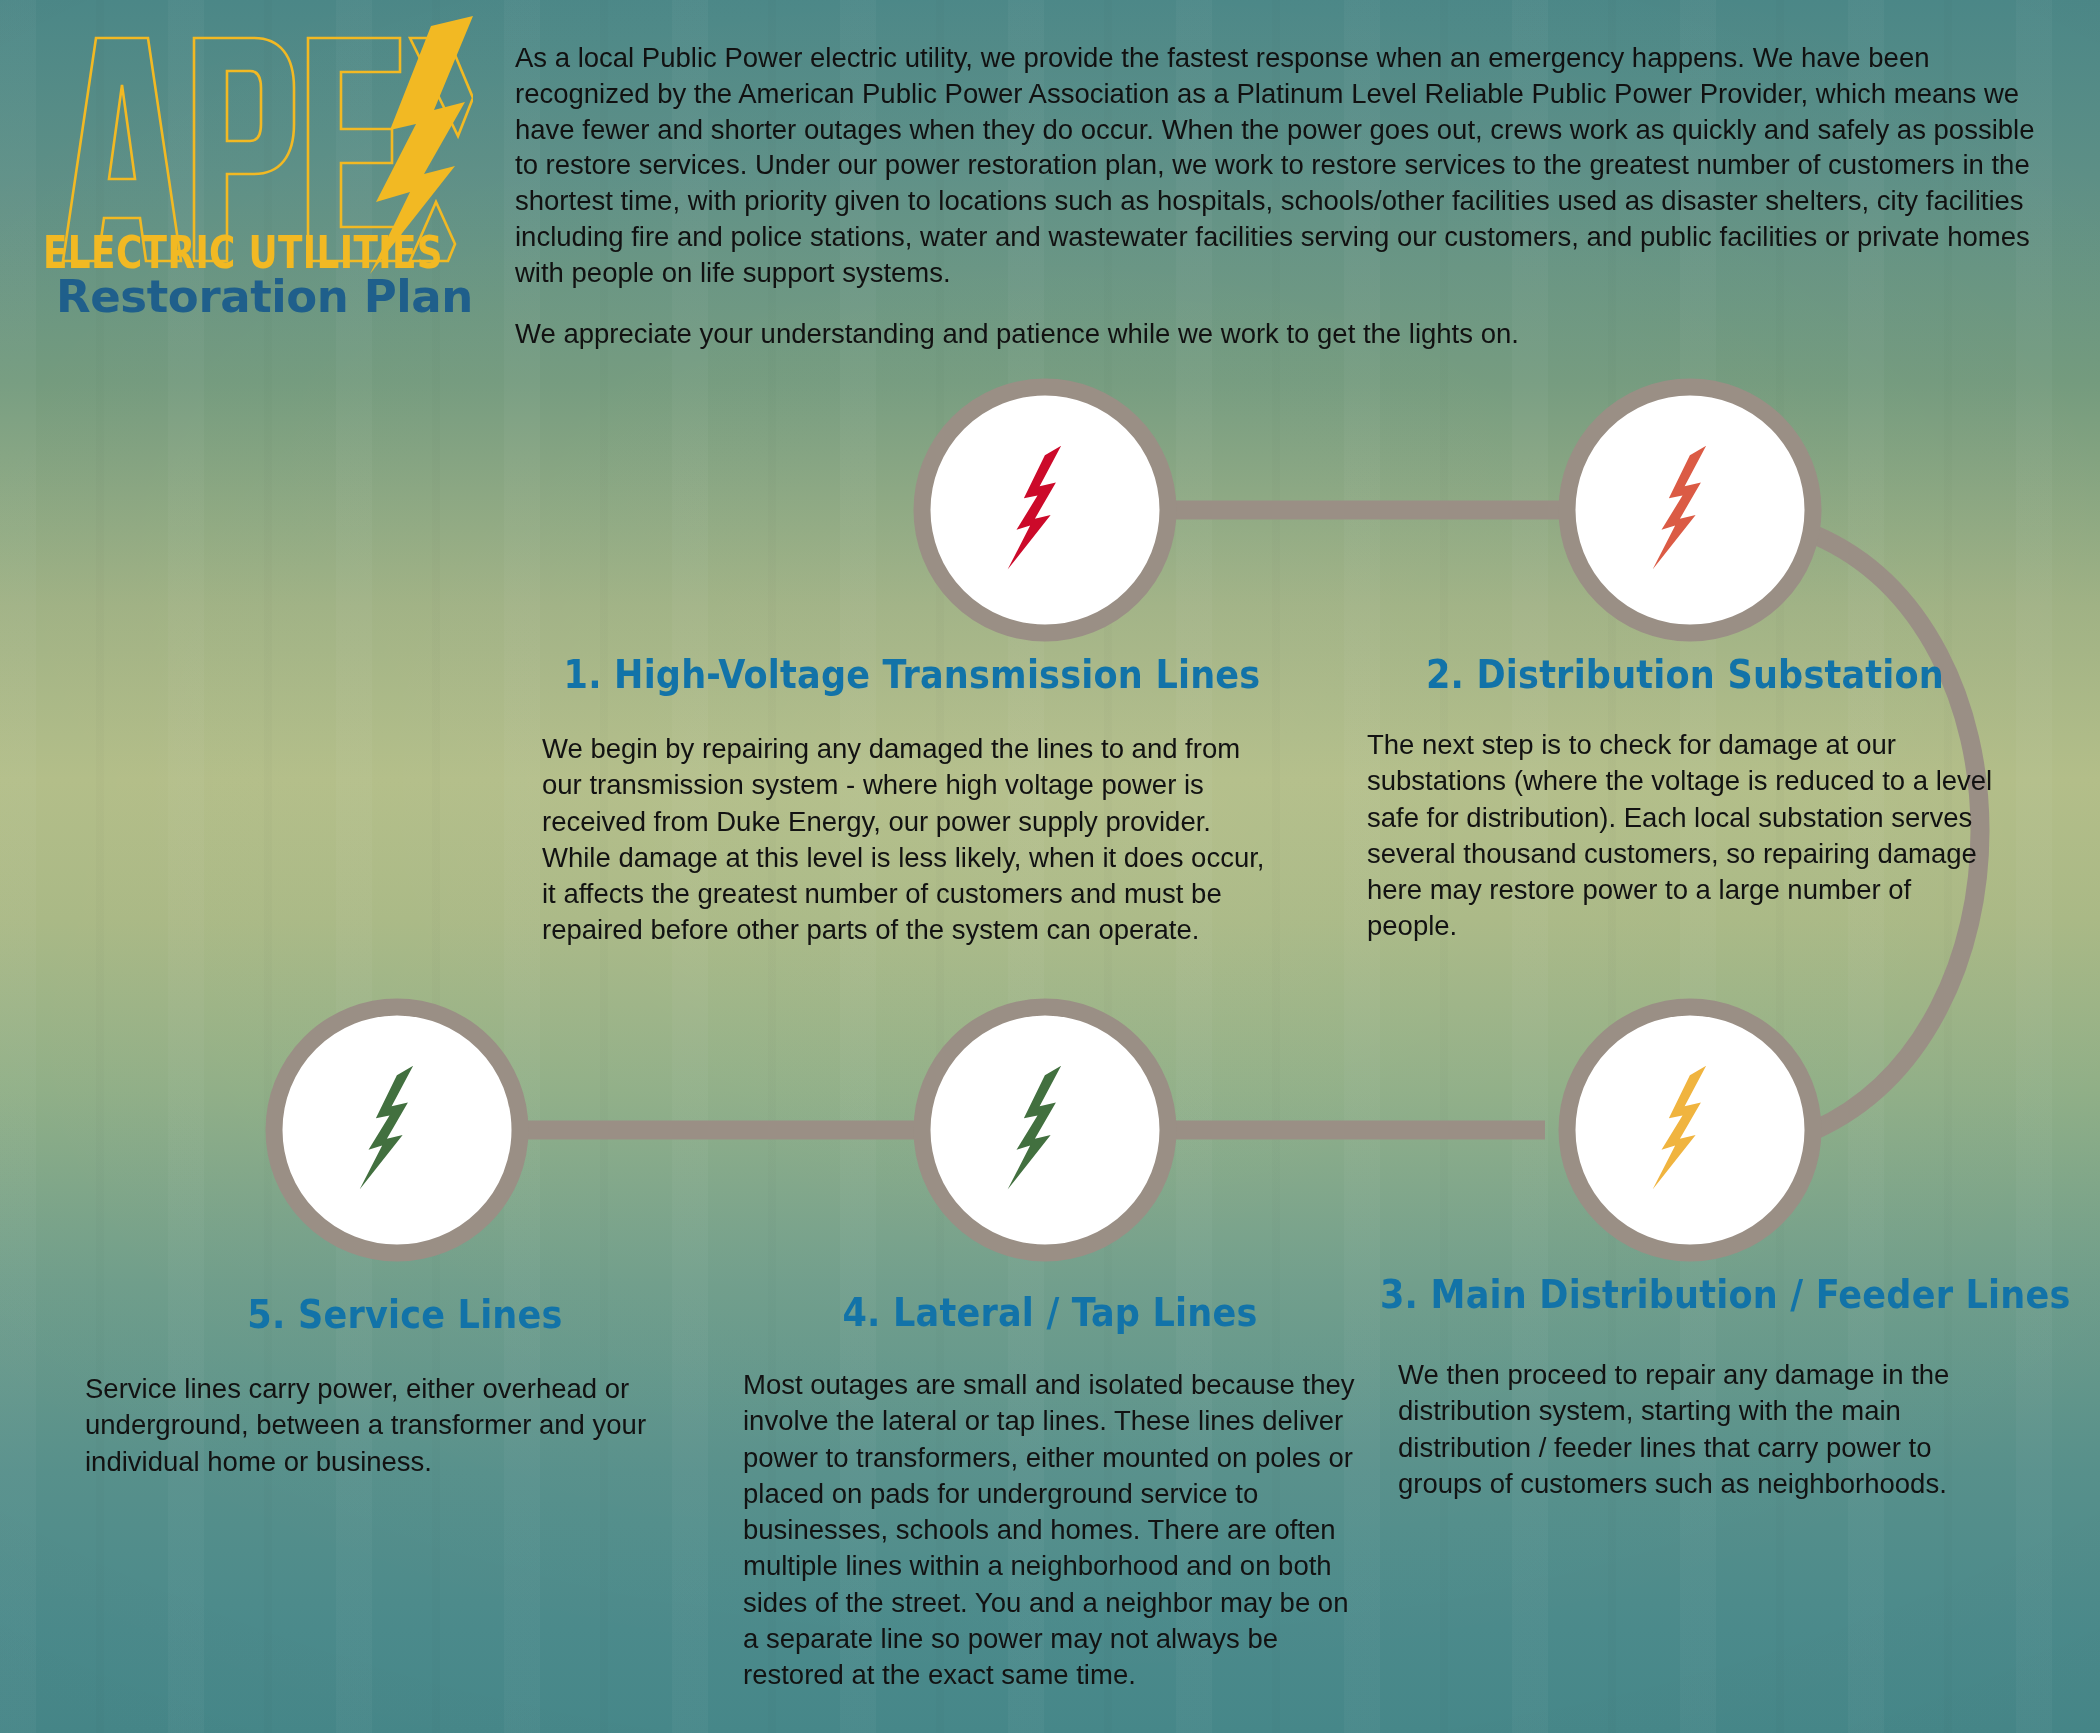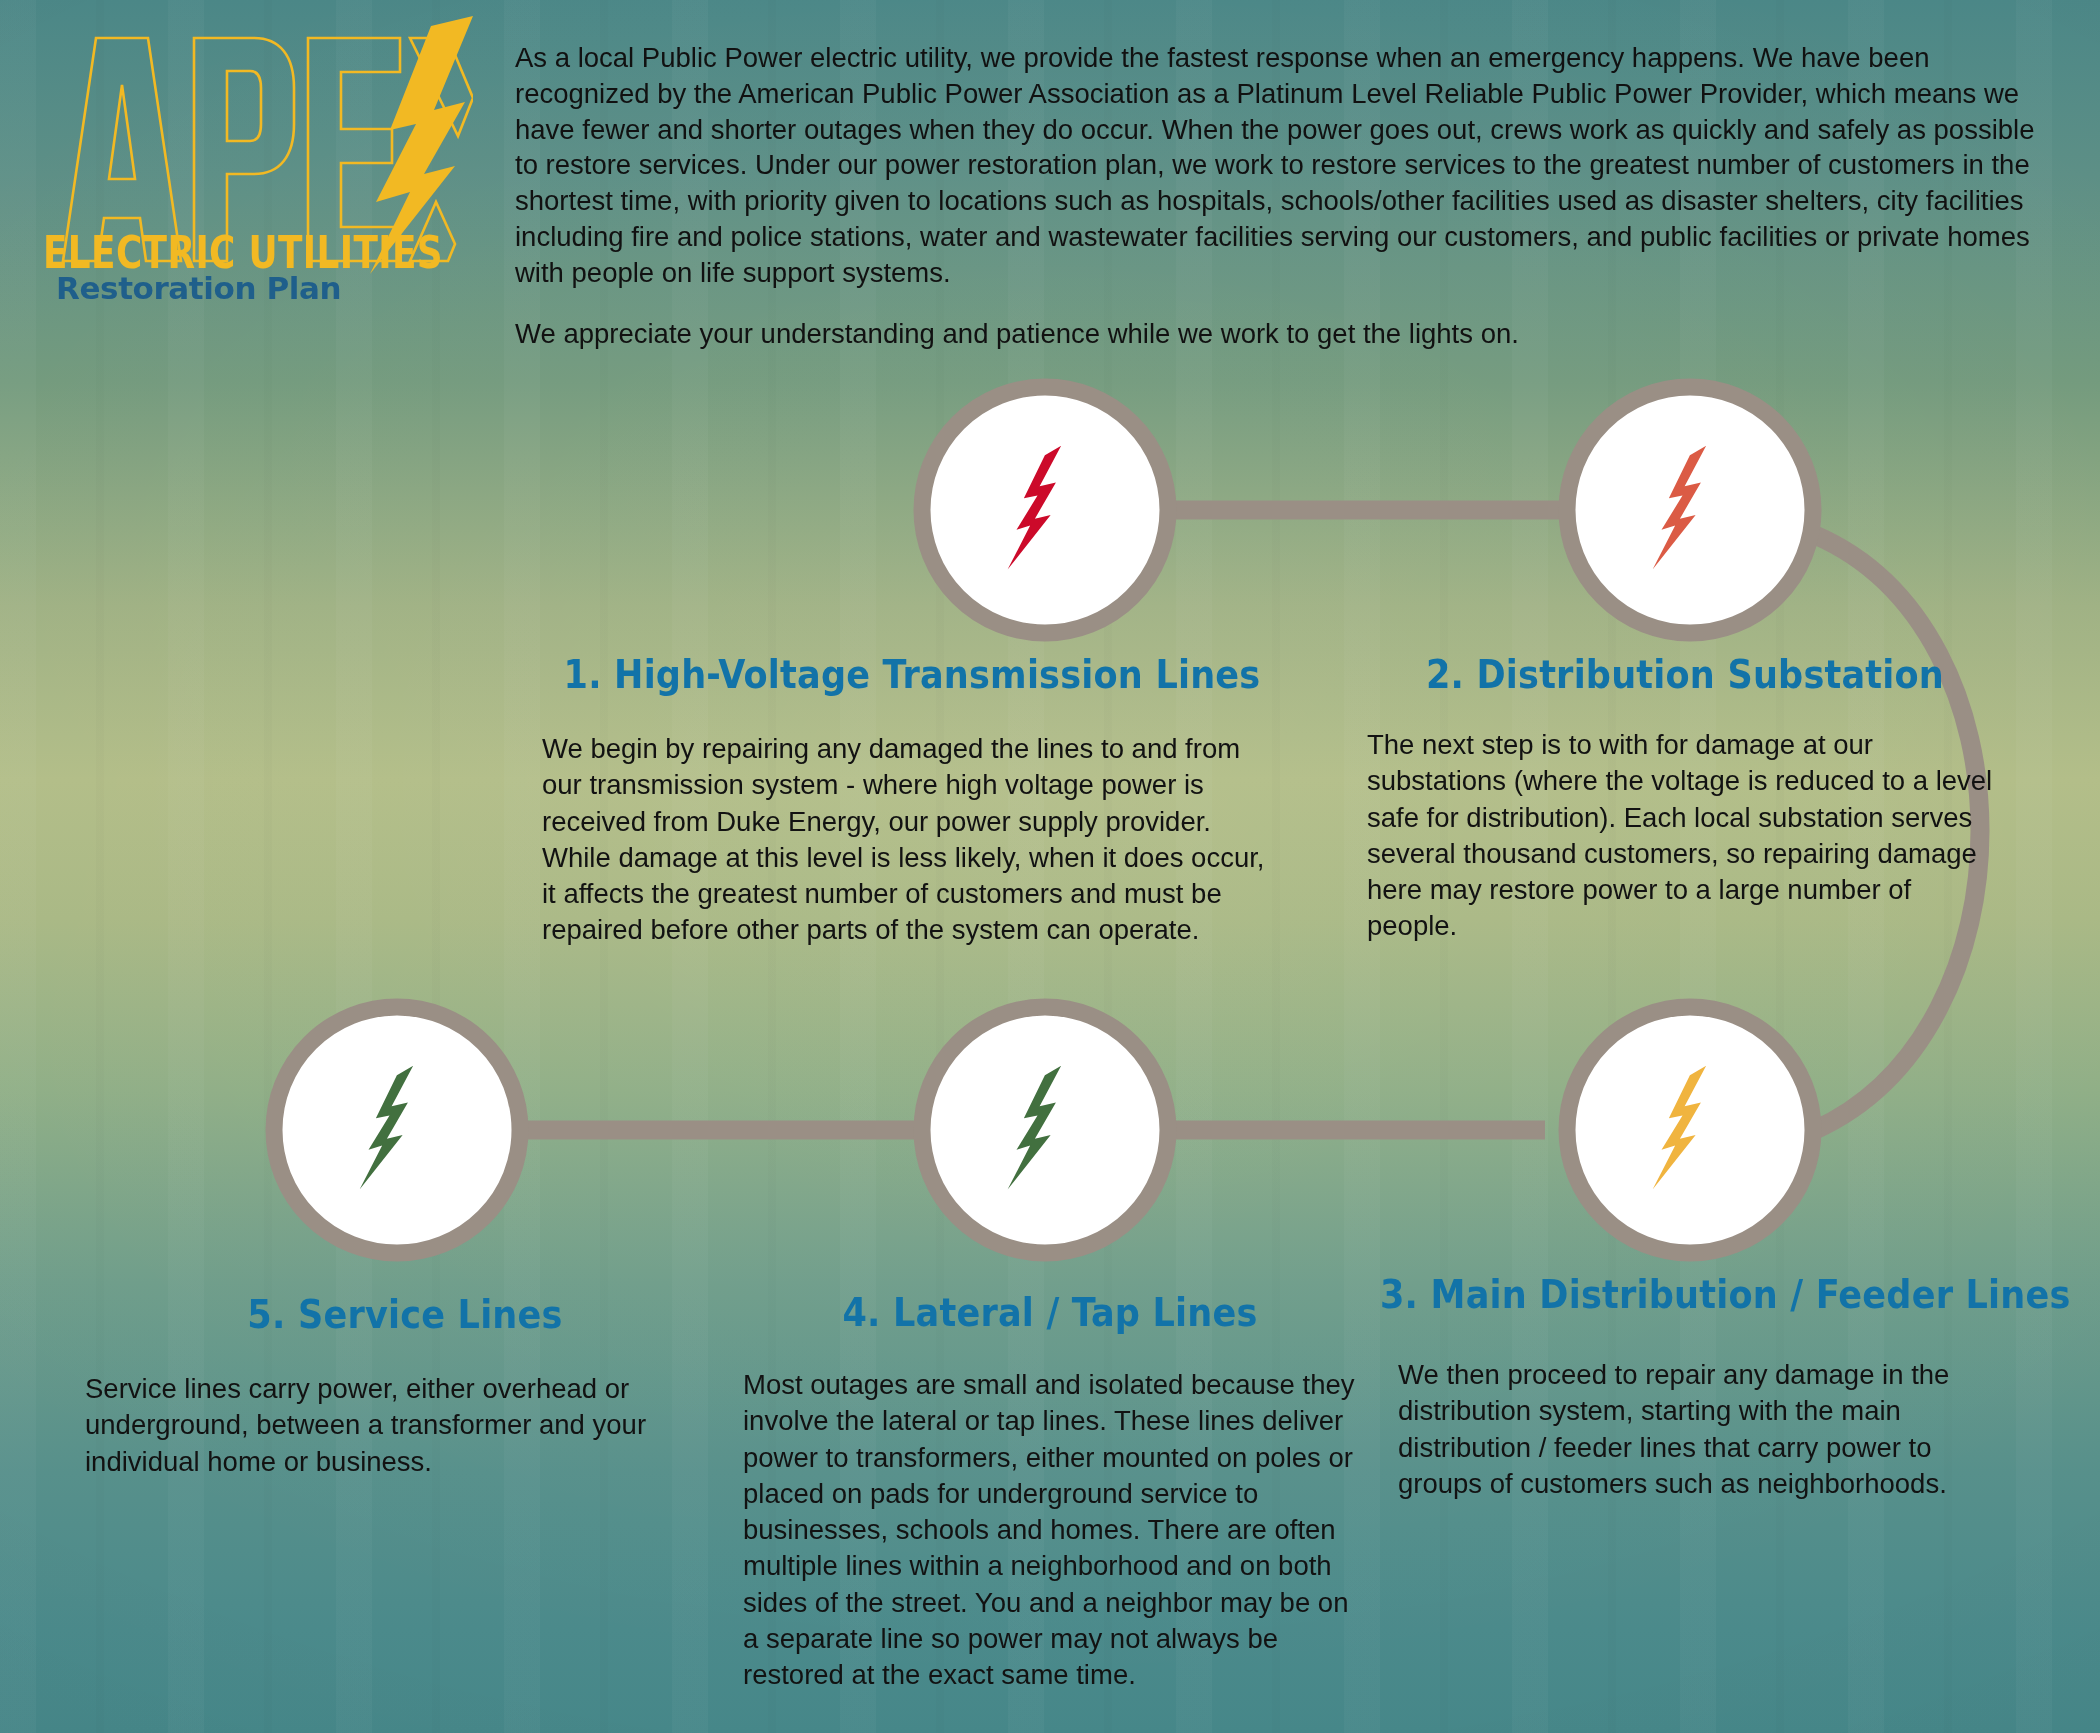--- a/index.html
+++ b/index.html
@@ -44,21 +44,21 @@
     background:radial-gradient(ellipse 120% 90% at 50% 45%,
        rgba(255,255,255,0.05) 0%, rgba(0,0,0,0.0) 60%, rgba(0,0,0,0.05) 100%);
   }
 
   
   .logo-block{position:absolute;left:18px;top:6px;width:470px;}
   .logo-svg{display:block;width:455px;height:270px;}
   .restoration-title{
     margin-top:-6px;margin-left:38px;
     color:#1f5f8b;
-    font-size:31px;font-weight:bold;
+    font-size:45px;font-weight:bold;
     letter-spacing:-0.4px;
     font-family:"DejaVu Sans", sans-serif;
   }
 
   
   .intro{
     position:absolute;left:503px;top:28px;width:1560px;
     color:#111;
     font-size:27.5px;line-height:1.30;
     font-family:"Liberation Sans", sans-serif;
@@ -203,21 +203,21 @@
     </g>
   </svg>
 
   <div class="step" id="step1">
     <div class="step-title">1.  High-Voltage Transmission Lines</div>
     <div class="step-body">We begin by repairing any damaged the lines to and from our transmission system - where high voltage power is received from Duke Energy, our power supply provider. While damage at this level is less likely, when it does occur, it affects the greatest number of customers and must be repaired before other parts of the system can operate.</div>
   </div>
 
   <div class="step" id="step2">
     <div class="step-title">2.  Distribution Substation</div>
-    <div class="step-body">The next step is to with for damage at our substations (where the voltage is reduced to a level safe for distribution). Each local substation serves several thousand customers, so repairing damage here may restore power to a large number of people.</div>
+    <div class="step-body">The next step is to check for damage at our substations (where the voltage is reduced to a level safe for distribution). Each local substation serves several thousand customers, so repairing damage here may restore power to a large number of people.</div>
   </div>
 
   <div class="step" id="step3">
     <div class="step-title">3.  Main Distribution / Feeder Lines</div>
     <div class="step-body">We then proceed to repair any damage in the distribution system, starting with the main distribution / feeder lines that carry power to groups of customers such as neighborhoods.</div>
   </div>
 
   <div class="step" id="step4">
     <div class="step-title">4.  Lateral / Tap Lines</div>
     <div class="step-body">Most outages are small and isolated because they involve the lateral or tap lines. These lines deliver power to transformers, either mounted on poles or placed on pads for underground service to businesses, schools and homes. There are often multiple lines within a neighborhood and on both sides of the street. You and a neighbor may be on a separate line so power may not always be restored at the exact same time.</div>

